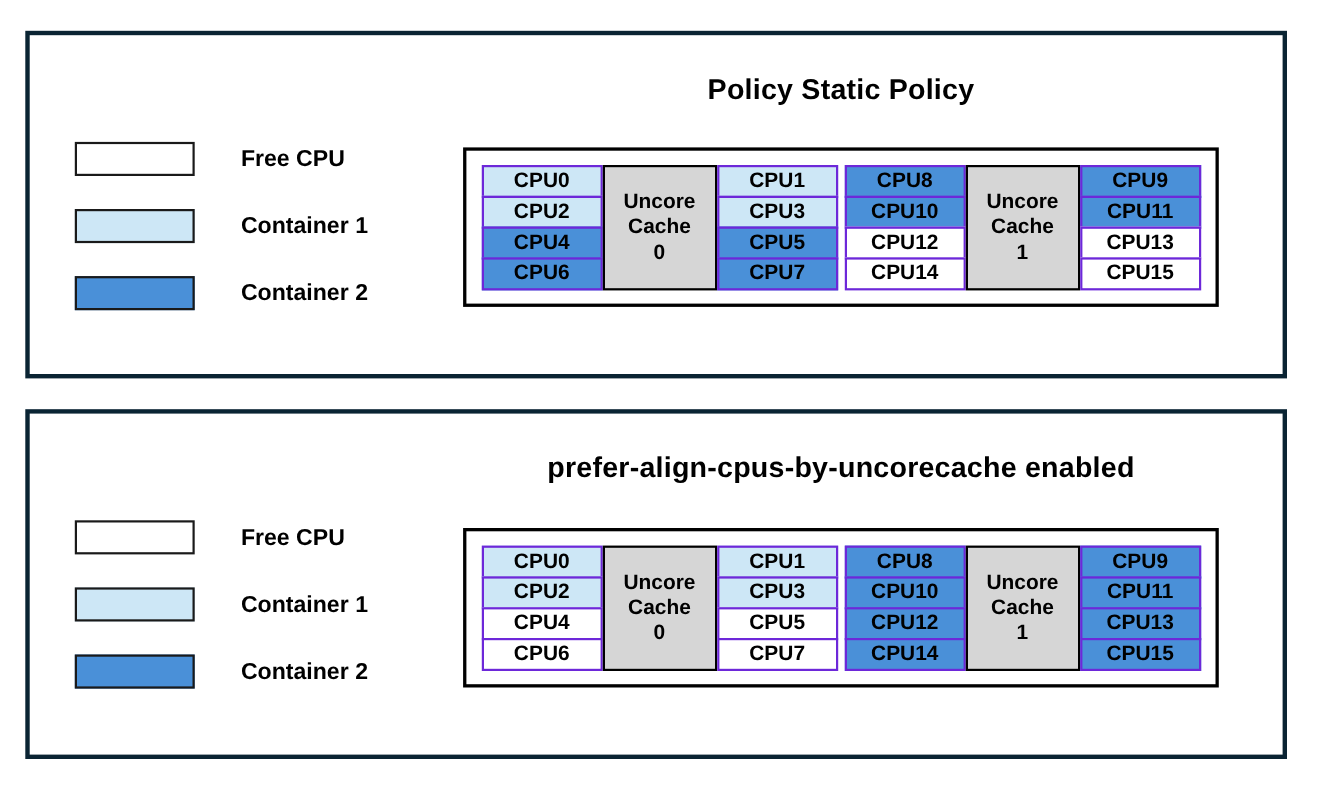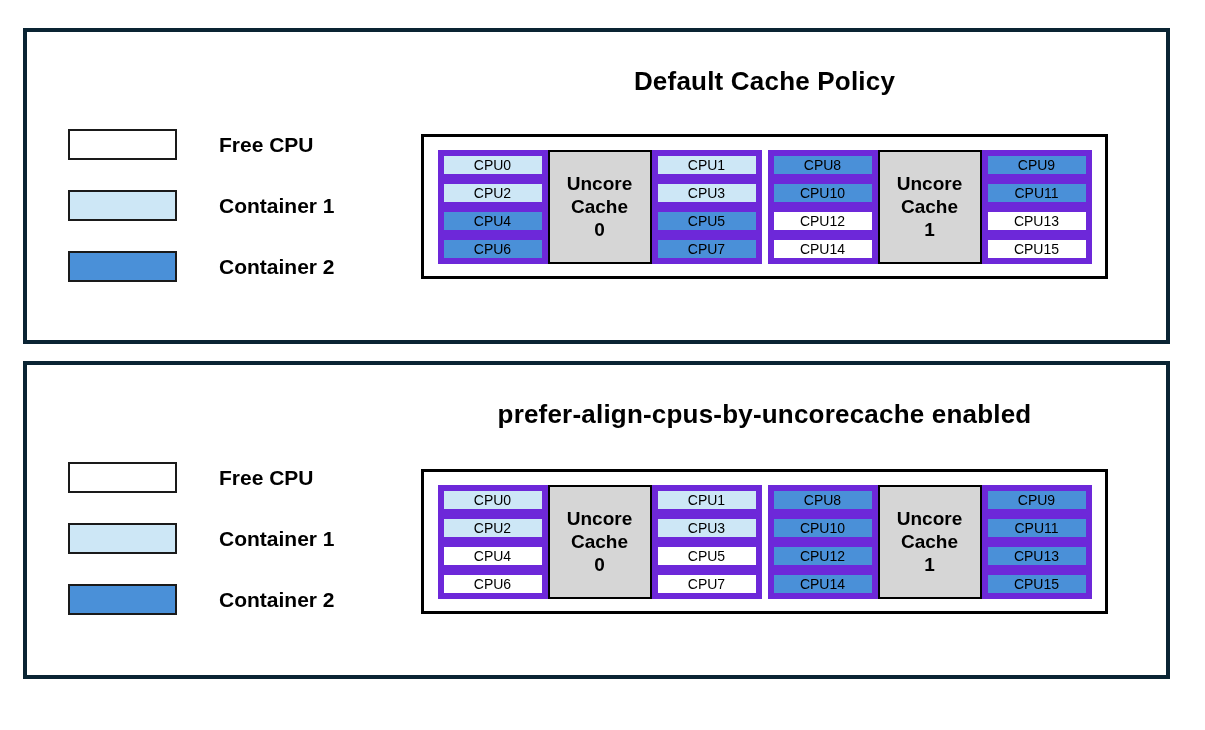--- a/index.html
+++ b/index.html
@@ -5,21 +5,21 @@
   html,body{margin:0;padding:0;background:#ffffff;}
   body{
     width:1205px;height:730px;position:relative;overflow:hidden;
     font-family:"Liberation Sans", sans-serif;color:#000;
   }
   .panel{
     position:absolute;left:23px;width:1147px;box-sizing:border-box;
     border:4px solid var(--panel-border,#0a2433);background:#fff;
   }
   .p1{top:28px;height:316px;}
-  .p2{top:361px;height:318px;}
+  .p2{top:372px;height:318px;}
 
   .title{
     position:absolute;left:394px;width:687px;top:34px;
     text-align:center;font-weight:bold;font-size:26px;letter-spacing:.2px;
   }
 
   .legend{position:absolute;left:41px;top:97px;}
   .lrow{display:flex;align-items:center;margin-bottom:30px;}
   .swatch{
     width:109px;height:31px;box-sizing:border-box;
@@ -31,40 +31,40 @@
     position:absolute;left:394px;width:687px;height:145px;box-sizing:border-box;
     border:3px solid #000;background:#fff;
     display:flex;align-items:center;justify-content:center;gap:6px;
   }
   .p1 .diagram{top:102px;}
   .p2 .diagram{top:104px;}
 
   .group{display:flex;align-items:stretch;}
   .col{display:flex;flex-direction:column;}
   .cell{
-    width:110px;height:30px;box-sizing:border-box;border:6px solid #6d28d9;
+    width:110px;height:30px;box-sizing:border-box;border:2px solid #6d28d9;
     display:flex;align-items:center;justify-content:center;
-    font-weight:normal;font-size:14px;background:#fff;white-space:nowrap;
+    font-weight:bold;font-size:19px;background:#fff;white-space:nowrap;
   }
   .col .cell + .cell{margin-top:-2px;text-align:center;}
   .uncore{
     width:104px;box-sizing:border-box;border:2px solid #000;
     background:var(--uncore,#d6d6d6);
     display:flex;flex-direction:column;align-items:center;justify-content:center;
     font-weight:bold;font-size:19px;line-height:1.22;text-align:left;
   }
   [data-state="free"]{background:#ffffff;}
   [data-state="container1"]{background:var(--container1,#cde7f6);}
   [data-state="container2"]{background:var(--container2,#4a90d8);}
 </style>
 </head>
 <body>
 
 <div class="panel p1">
-  <div class="title">Default Cache Policy</div>
+  <div class="title">Policy Static Policy</div>
 
   <div class="legend">
     <div class="lrow">
       <div class="swatch" data-state="free"></div>
       <div class="llabel">Free CPU</div>
     </div>
     <div class="lrow">
       <div class="swatch" data-state="container1"></div>
       <div class="llabel">Container 1</div>
     </div>

